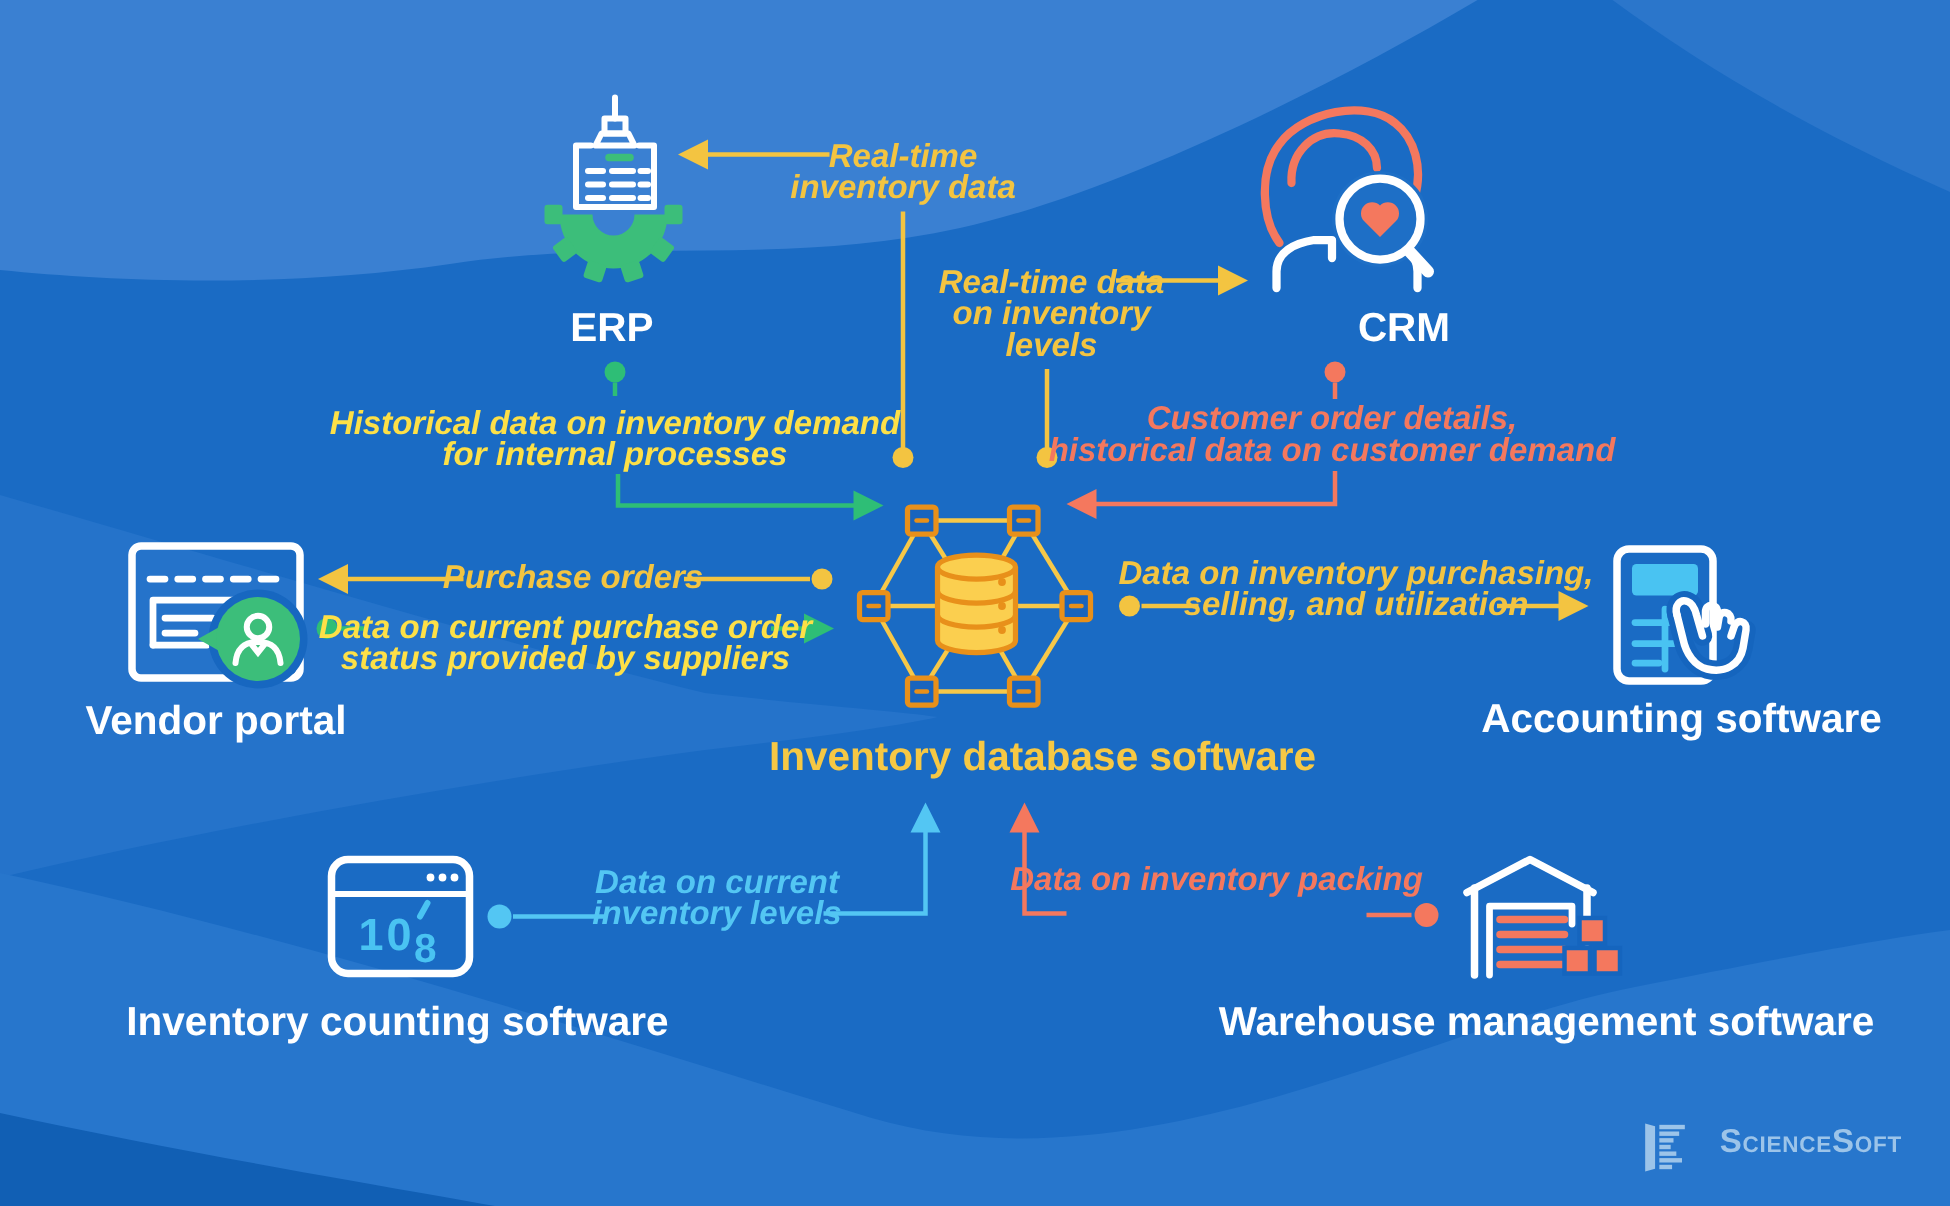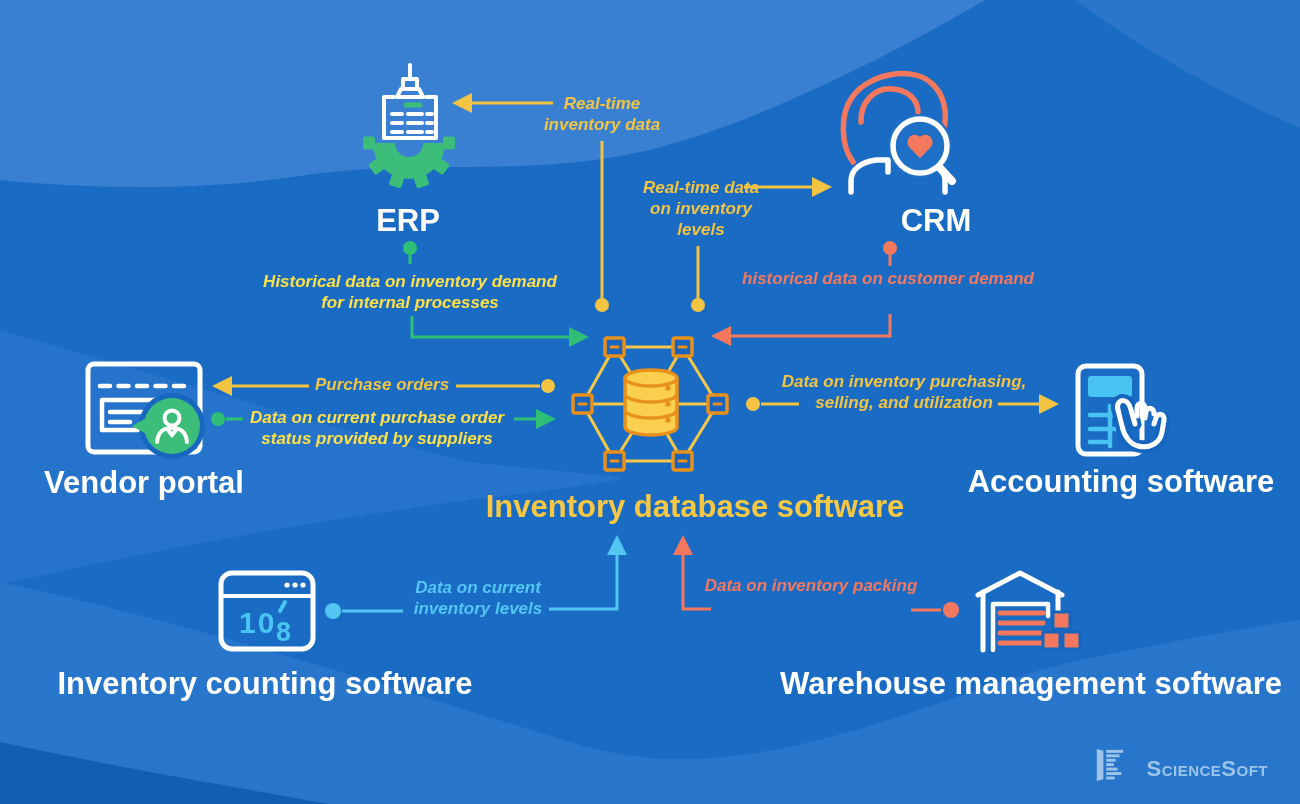--- a/index.html
+++ b/index.html
@@ -9,44 +9,44 @@
     background:#1A6BC4;
   }
   .stage{position:relative;width:1300px;height:804px;}
   .stage svg.scene{position:absolute;left:0;top:0;}
   .lbl{
     position:absolute;
     transform:translateX(-50%);
     text-align:center;
     font-weight:bold;
     font-style:italic;
-    font-size:17px;
+    font-size:22px;
     line-height:21px;
     white-space:nowrap;
   }
   .lbl.yellow{color:#F3C441;}
   .lbl.green{color:#fde047;}
   .lbl.coral{color:#F4785E;}
   .lbl.cyan{color:#53C6F3;}
   .node-label{
     position:absolute;
     transform:translateX(-50%);
     text-align:center;
     font-weight:bold;
-    font-size:31px;
+    font-size:27px;
     color:#FFFFFF;
     white-space:nowrap;
   }
   .node-label.gold{color:#F6C844;}
   .logo{
     position:absolute;
     right:32px;
     bottom:22px;
     display:flex;
-    align-items:flex-end;
+    align-items:flex-start;
     gap:19px;
   }
   .logo .logo-text{
     color:#9CC4E9;
     font-size:22px;
     font-weight:bold;
     font-variant:small-caps;
     letter-spacing:0.5px;
   }
 </style>
@@ -305,20 +305,21 @@
     <div>on inventory</div>
     <div>levels</div>
   </div>
 
   <div class="lbl green" style="left:410px;top:271px;">
     <div>Historical data on inventory demand</div>
     <div>for internal processes</div>
   </div>
 
   <div class="lbl coral" style="left:888px;top:268px;">
+    <div>Customer order details,</div>
     <div>historical data on customer demand</div>
   </div>
 
   <div class="lbl yellow" style="left:382px;top:374px;">
     <div>Purchase orders</div>
   </div>
 
   <div class="lbl green" style="left:377px;top:407px;">
     <div>Data on current purchase order</div>
     <div>status provided by suppliers</div>

